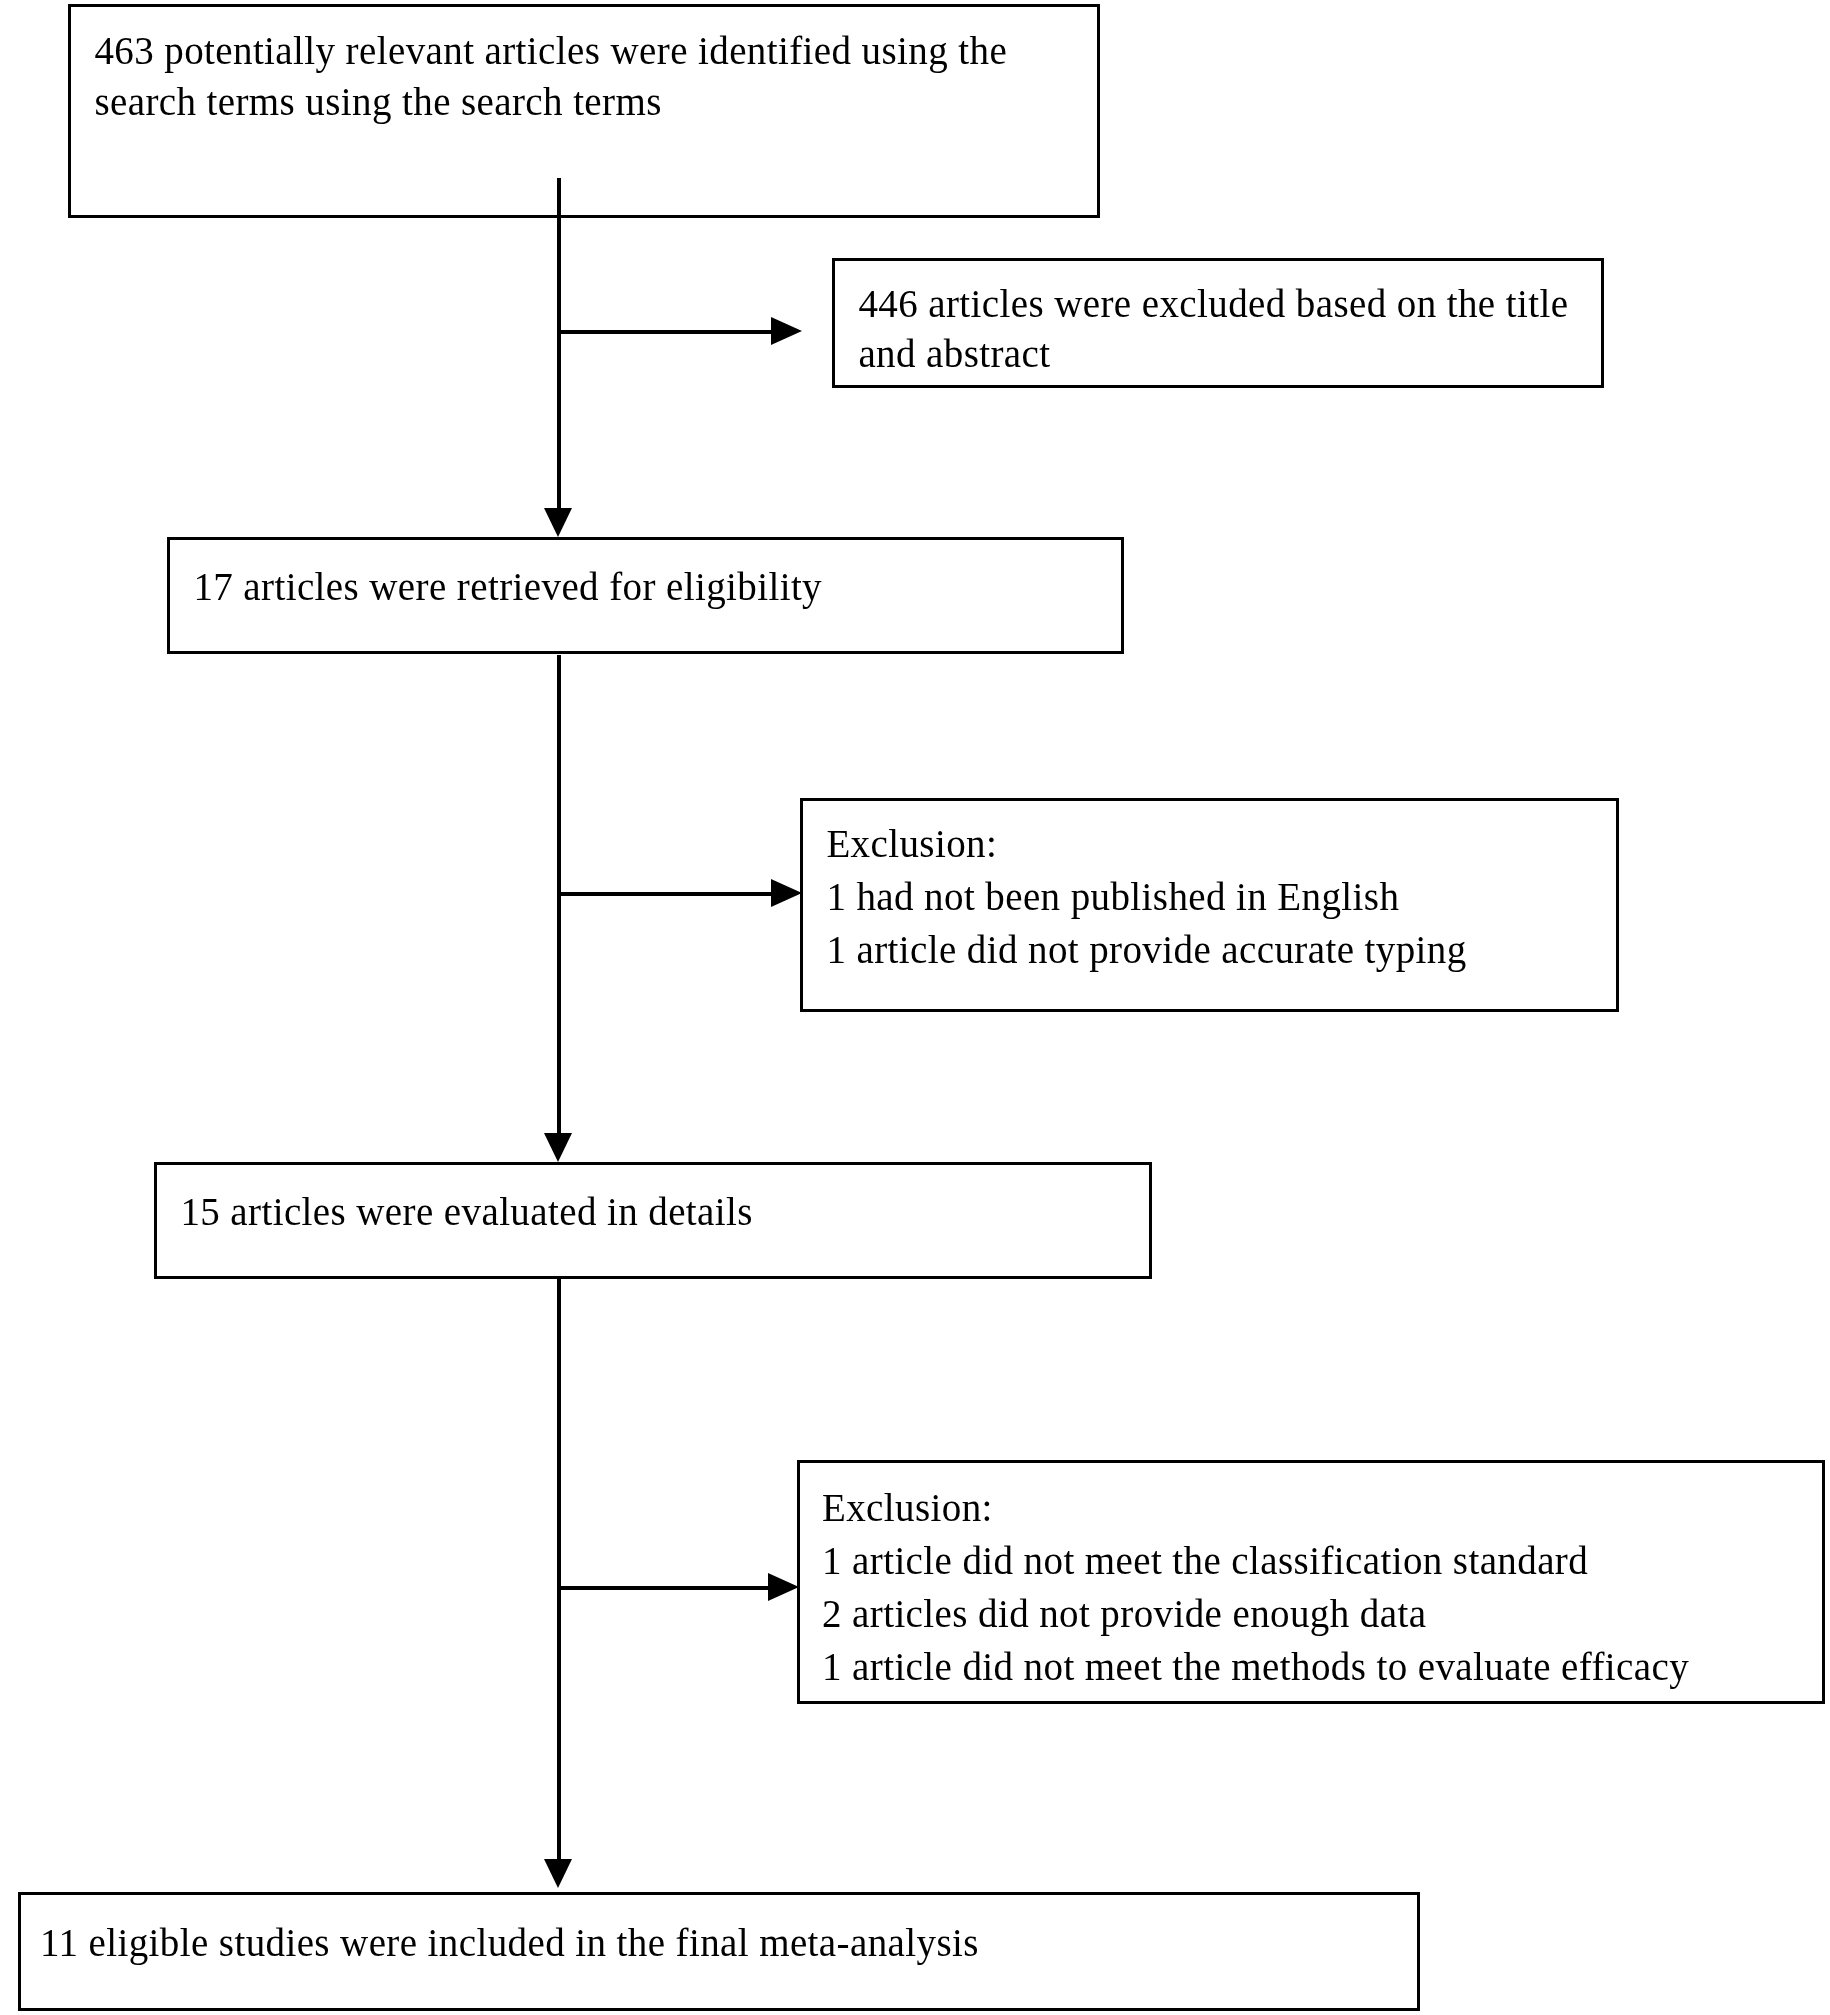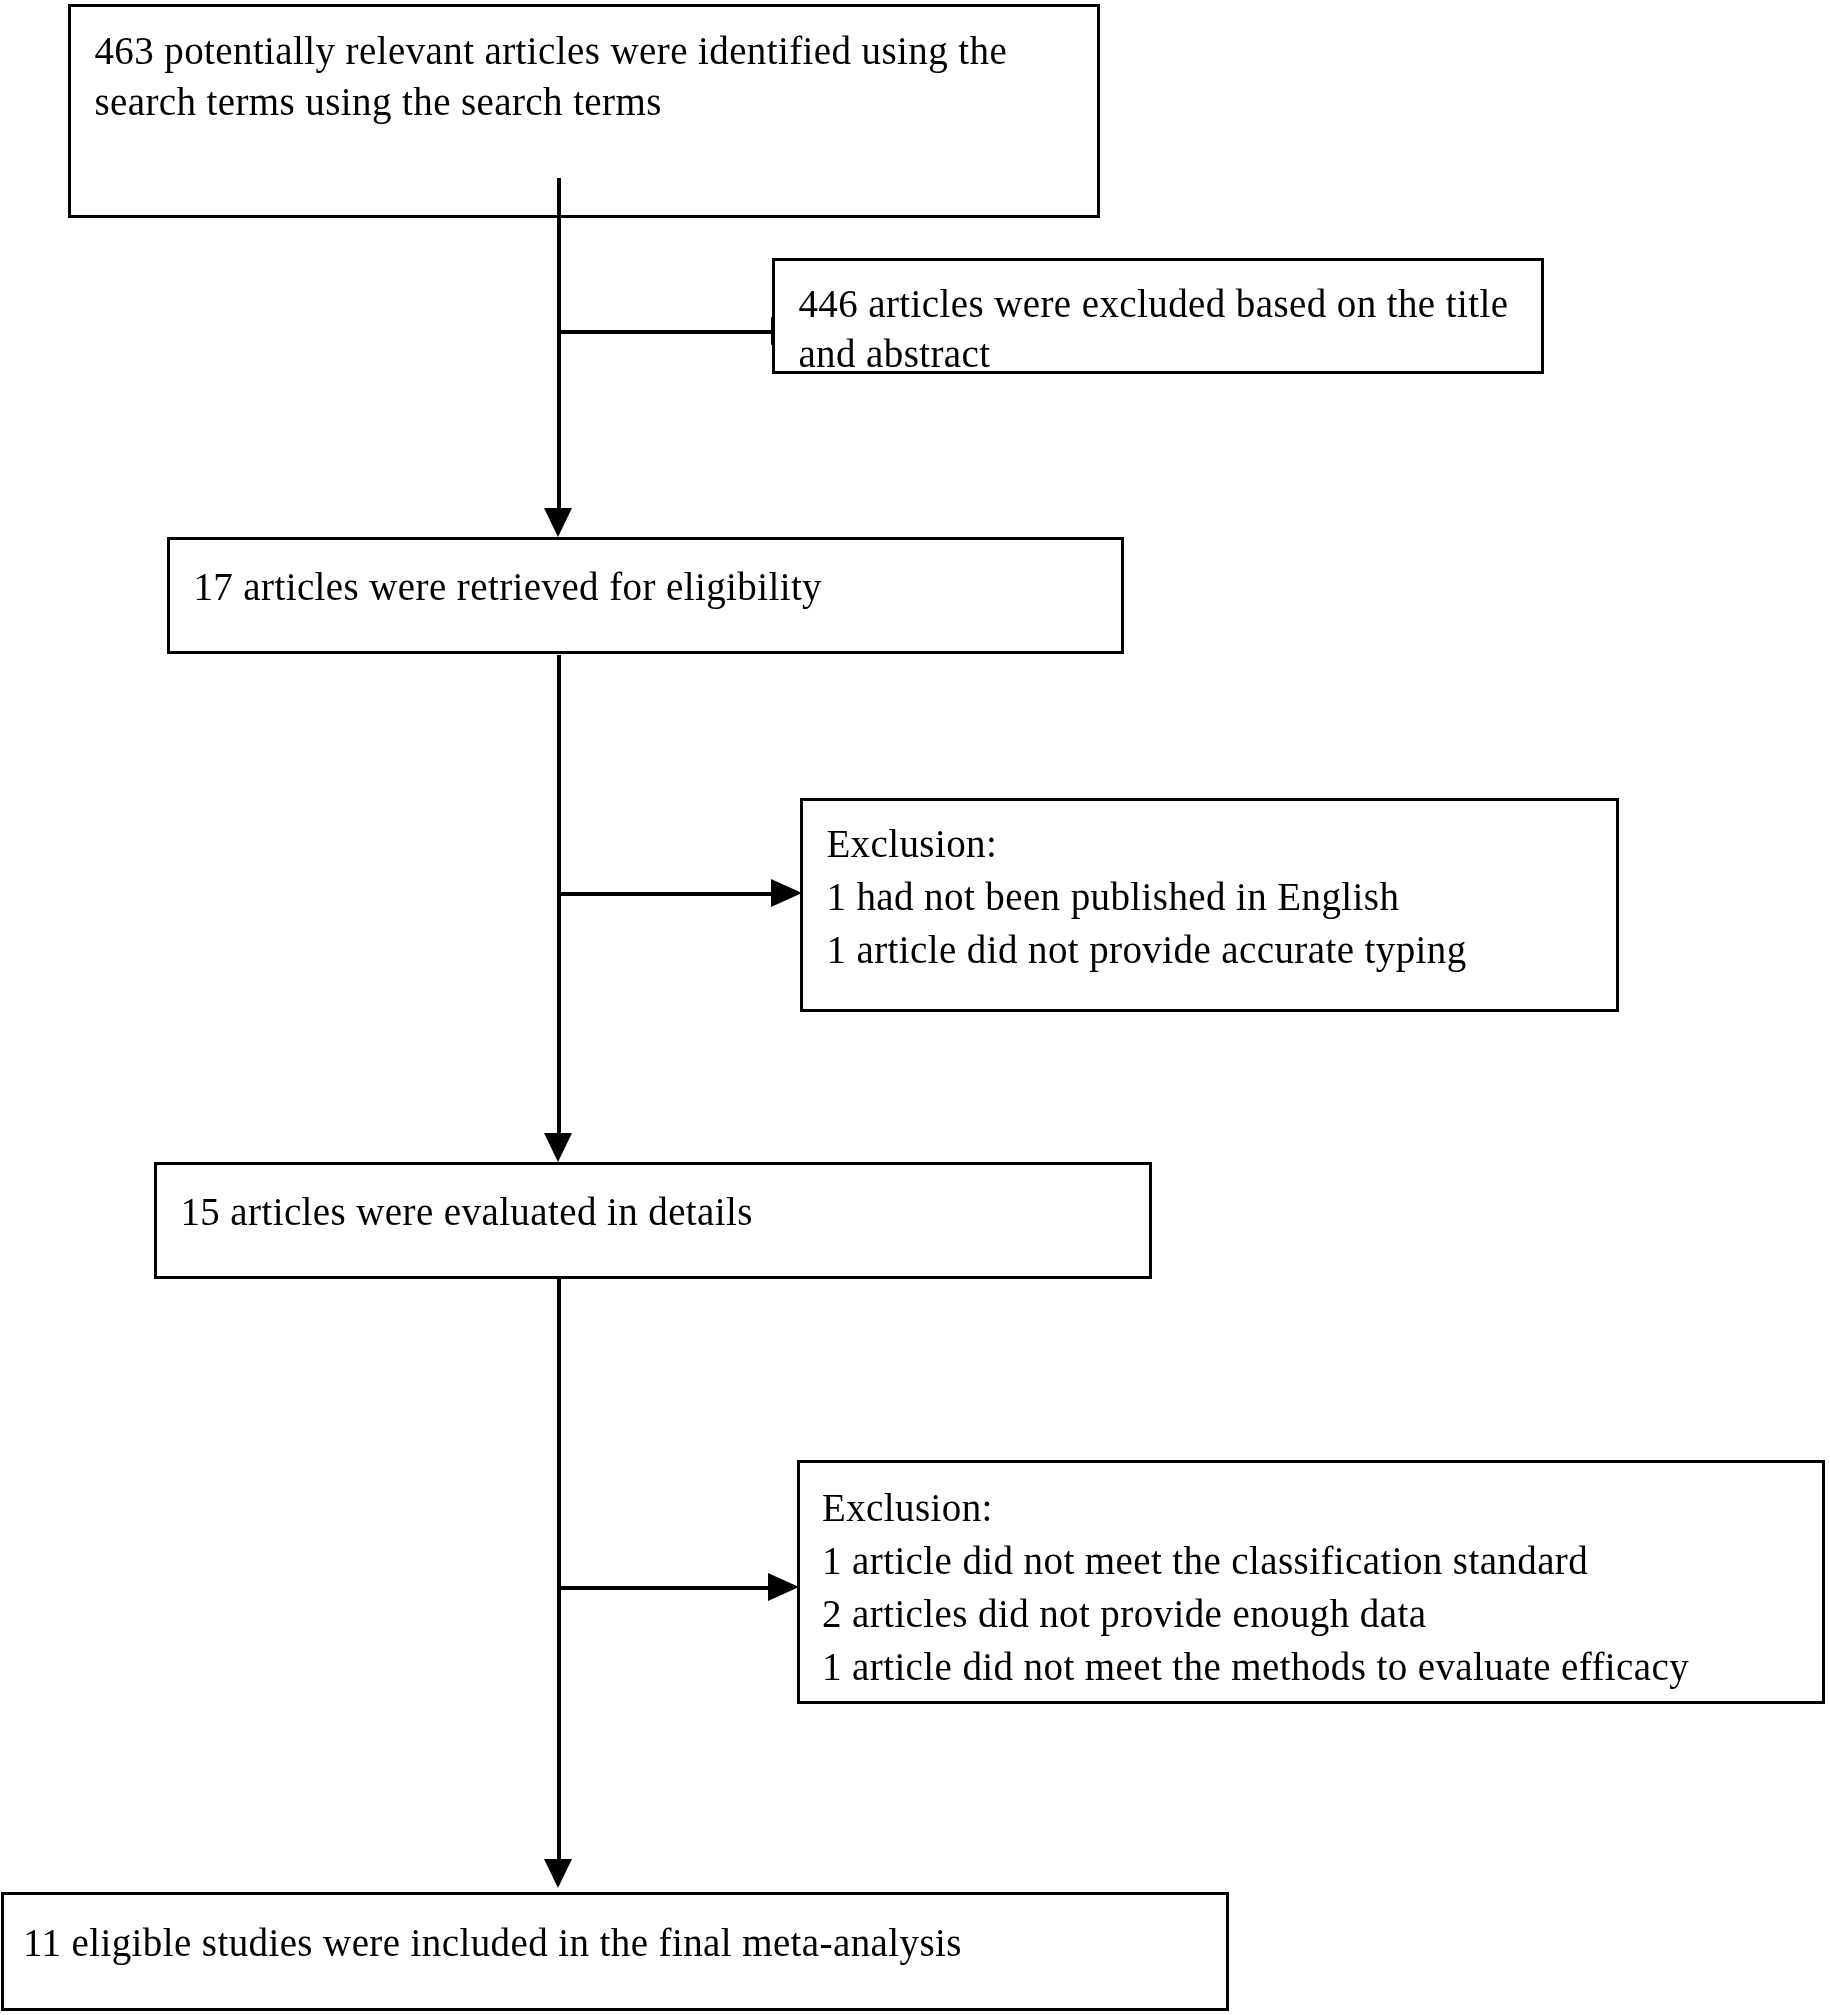--- a/index.html
+++ b/index.html
@@ -67,21 +67,21 @@
   <div class="node" style="left:68px; top:4.4px; width:1032px; height:214px;">
     <div class="node-text" style="font-size:39px; line-height:1.32; right:29px;">463 potentially relevant articles were identified using the search terms using the search terms</div>
   </div>
 
   <div class="line-v" style="left:557px; top:178px; height:330px;"></div>
   <div class="arrow-down" style="left:544px; top:508px;"></div>
 
   <div class="line-h" style="left:559px; top:330px; width:215px;"></div>
   <div class="arrow-right" style="left:771px; top:317px;"></div>
 
-  <div class="node" style="left:772px; top:258px; width:772px; height:116px;">
+  <div class="node" style="left:832px; top:258px; width:772px; height:130px;">
     <div class="node-text" style="font-size:39px; line-height:1.30; right:22px;">446 articles were excluded based on the title and abstract</div>
   </div>
 
   <div class="node" style="left:167px; top:537px; width:957px; height:117px;">
     <div class="node-text" style="font-size:39px; top:22px;">17 articles were retrieved for eligibility</div>
   </div>
 
   <div class="line-v" style="left:557px; top:655px; height:480px;"></div>
   <div class="arrow-down" style="left:544px; top:1133px;"></div>
 
@@ -104,18 +104,18 @@
   <div class="line-h" style="left:559px; top:1586px; width:213px;"></div>
   <div class="arrow-right" style="left:768px; top:1573px;"></div>
 
   <div class="node" style="left:797px; top:1460px; width:1028px; height:244px;">
     <div class="node-text" style="font-size:39px; line-height:1.36; top:17.5px; left:22px; right:5.8px;">Exclusion:
 1 article did not meet the classification standard
 2 articles did not provide enough data
 1 article did not meet the methods to evaluate efficacy</div>
   </div>
 
-  <div class="node" style="left:1px; top:1892px; width:1228px; height:119px;">
+  <div class="node" style="left:18px; top:1892px; width:1402px; height:119px;">
     <div class="node-text" style="font-size:39px; top:23.4px; left:19px;">11 eligible studies were included in the final meta-analysis</div>
   </div>
 
 </div>
 
 
 </body></html>

